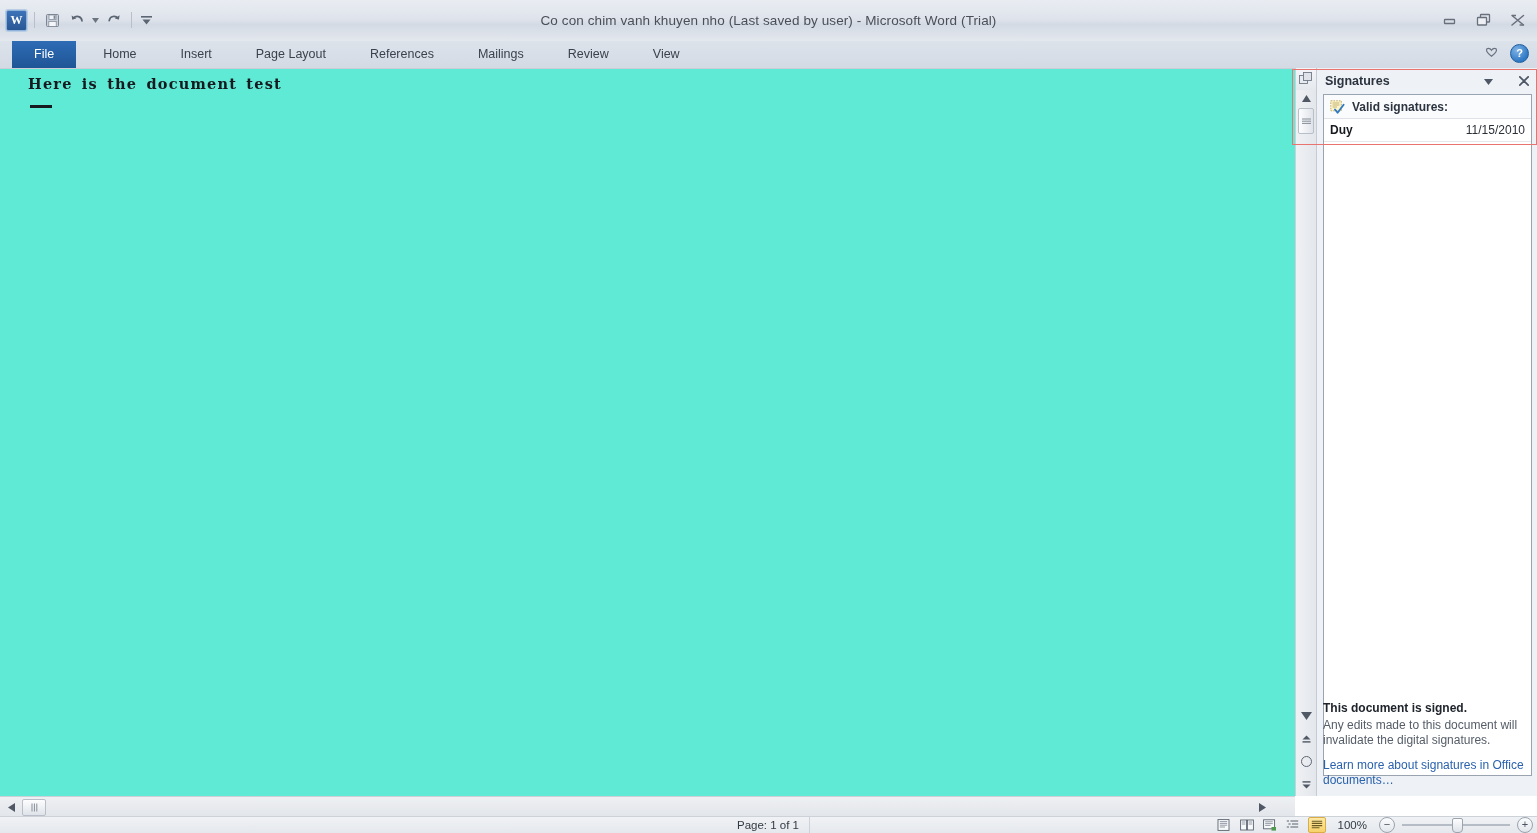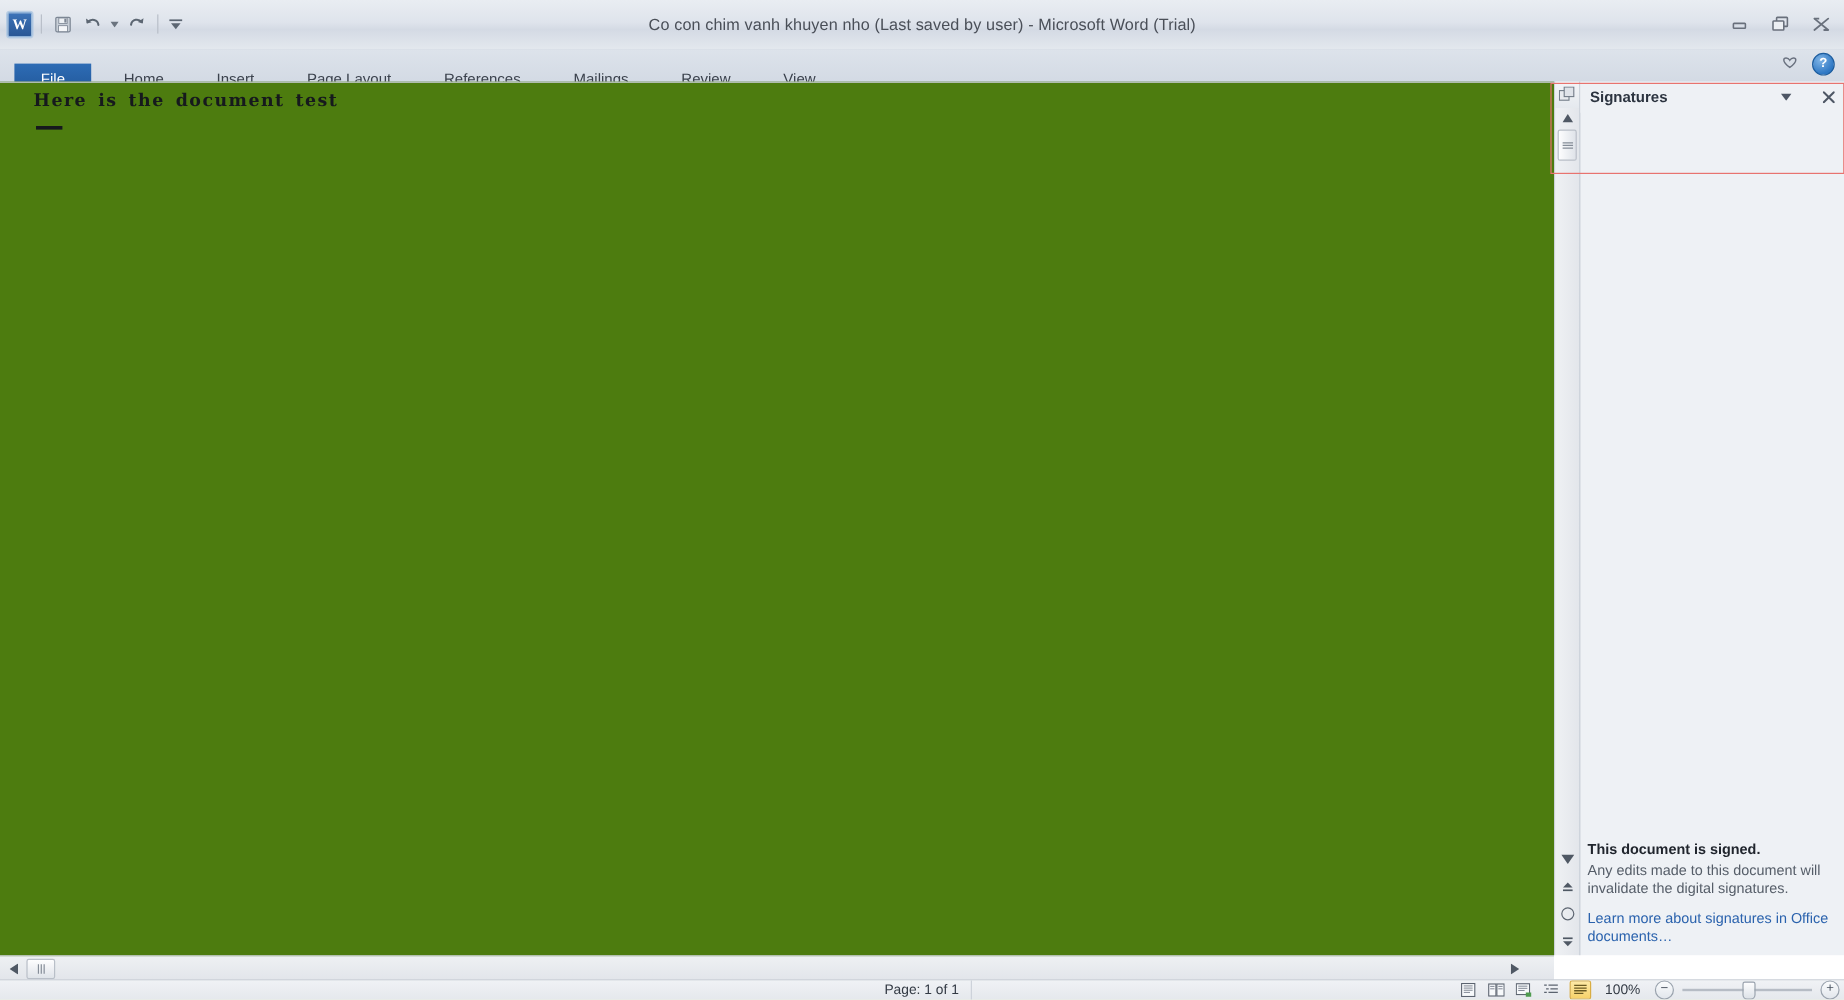--- a/index.html
+++ b/index.html
@@ -91,21 +91,21 @@
   .ribbon {
     position: absolute;
     top: 41px; left: 0;
     width: 1537px;
     height: 27px;
     background: linear-gradient(to bottom, #dde3eb 0%, #d3dae4 100%);
     border-bottom: 2px solid #9fb6d1;
   }
   .tabs {
     position: absolute;
-    left: 0; top: 12px;
+    left: 0; top: 0;
     display: flex;
     height: 27px;
     align-items: flex-end;
   }
   .tab {
     padding: 0 17px;
     height: 27px;
     line-height: 27px;
     font-size: 12.5px;
     color: #3b424d;
@@ -141,21 +141,21 @@
     color: #5a6472;
     font-size: 12px;
   }
 
   
   .doc-area {
     position: absolute;
     top: 68px; left: 0;
     width: 1295px;
     height: 728px;
-    background: #4d7c0f;
+    background: #5eead4;
     border-top: 1px solid #c9ced6;
   }
   .doc-text {
     position: absolute;
     top: 6px; left: 28px;
     font-family: "DejaVu Serif", serif;
     font-size: 14.5px;
     font-weight: bold;
     color: #16191d;
     letter-spacing: 1.2px;
@@ -613,20 +613,39 @@
             <path d="M0 0 L9 0 L4.5 6 Z" fill="#4e5765"></path>
           </svg>
       </div>
       <div class="pane-hdr-btn close">
         <svg width="10" height="10" viewBox="0 0 10 10">
           <path d="M0.8 0.8 L9.2 9.2 M9.2 0.8 L0.8 9.2" stroke="#4e5765" stroke-width="1.7" stroke-linecap="round"></path>
         </svg>
       </div>
     </div>
 
+    <div class="sig-list">
+
+      <div class="sig-group">
+        <div class="sig-cert-icon">
+          <svg width="15" height="14" viewBox="0 0 15 14">
+            <rect x="0.8" y="0.8" width="10.5" height="10" fill="#fdf4c9" stroke="#b39b4e" stroke-width=".8" stroke-dasharray="1.6 1.1"></rect>
+            <path d="M2.6 3 H9.4 M2.6 5 H9.4 M2.6 7 H7" stroke="#b5a263" stroke-width=".8"></path>
+            <path d="M5 9.5 L7.6 12.8 L13.6 4.8" stroke="#2f78c4" stroke-width="1.8" fill="none" stroke-linecap="round" stroke-linejoin="round"></path>
+          </svg>
+        </div>
+        <div class="sig-group-label">Valid signatures:</div>
+      </div>
+
+      <div class="sig-row">
+        <div class="sig-name">Duy</div>
+        <div class="sig-date">11/15/2010</div>
+      </div>
+
+    </div>
 
     <div class="pane-footer">
       <div class="pf-head">This document is signed.</div>
       <div class="pf-body">Any edits made to this document will invalidate the digital signatures.</div>
       <div class="pf-link">Learn more about signatures in Office documents…</div>
     </div>
 
   </div>
 
   <div class="red-highlight"></div>

